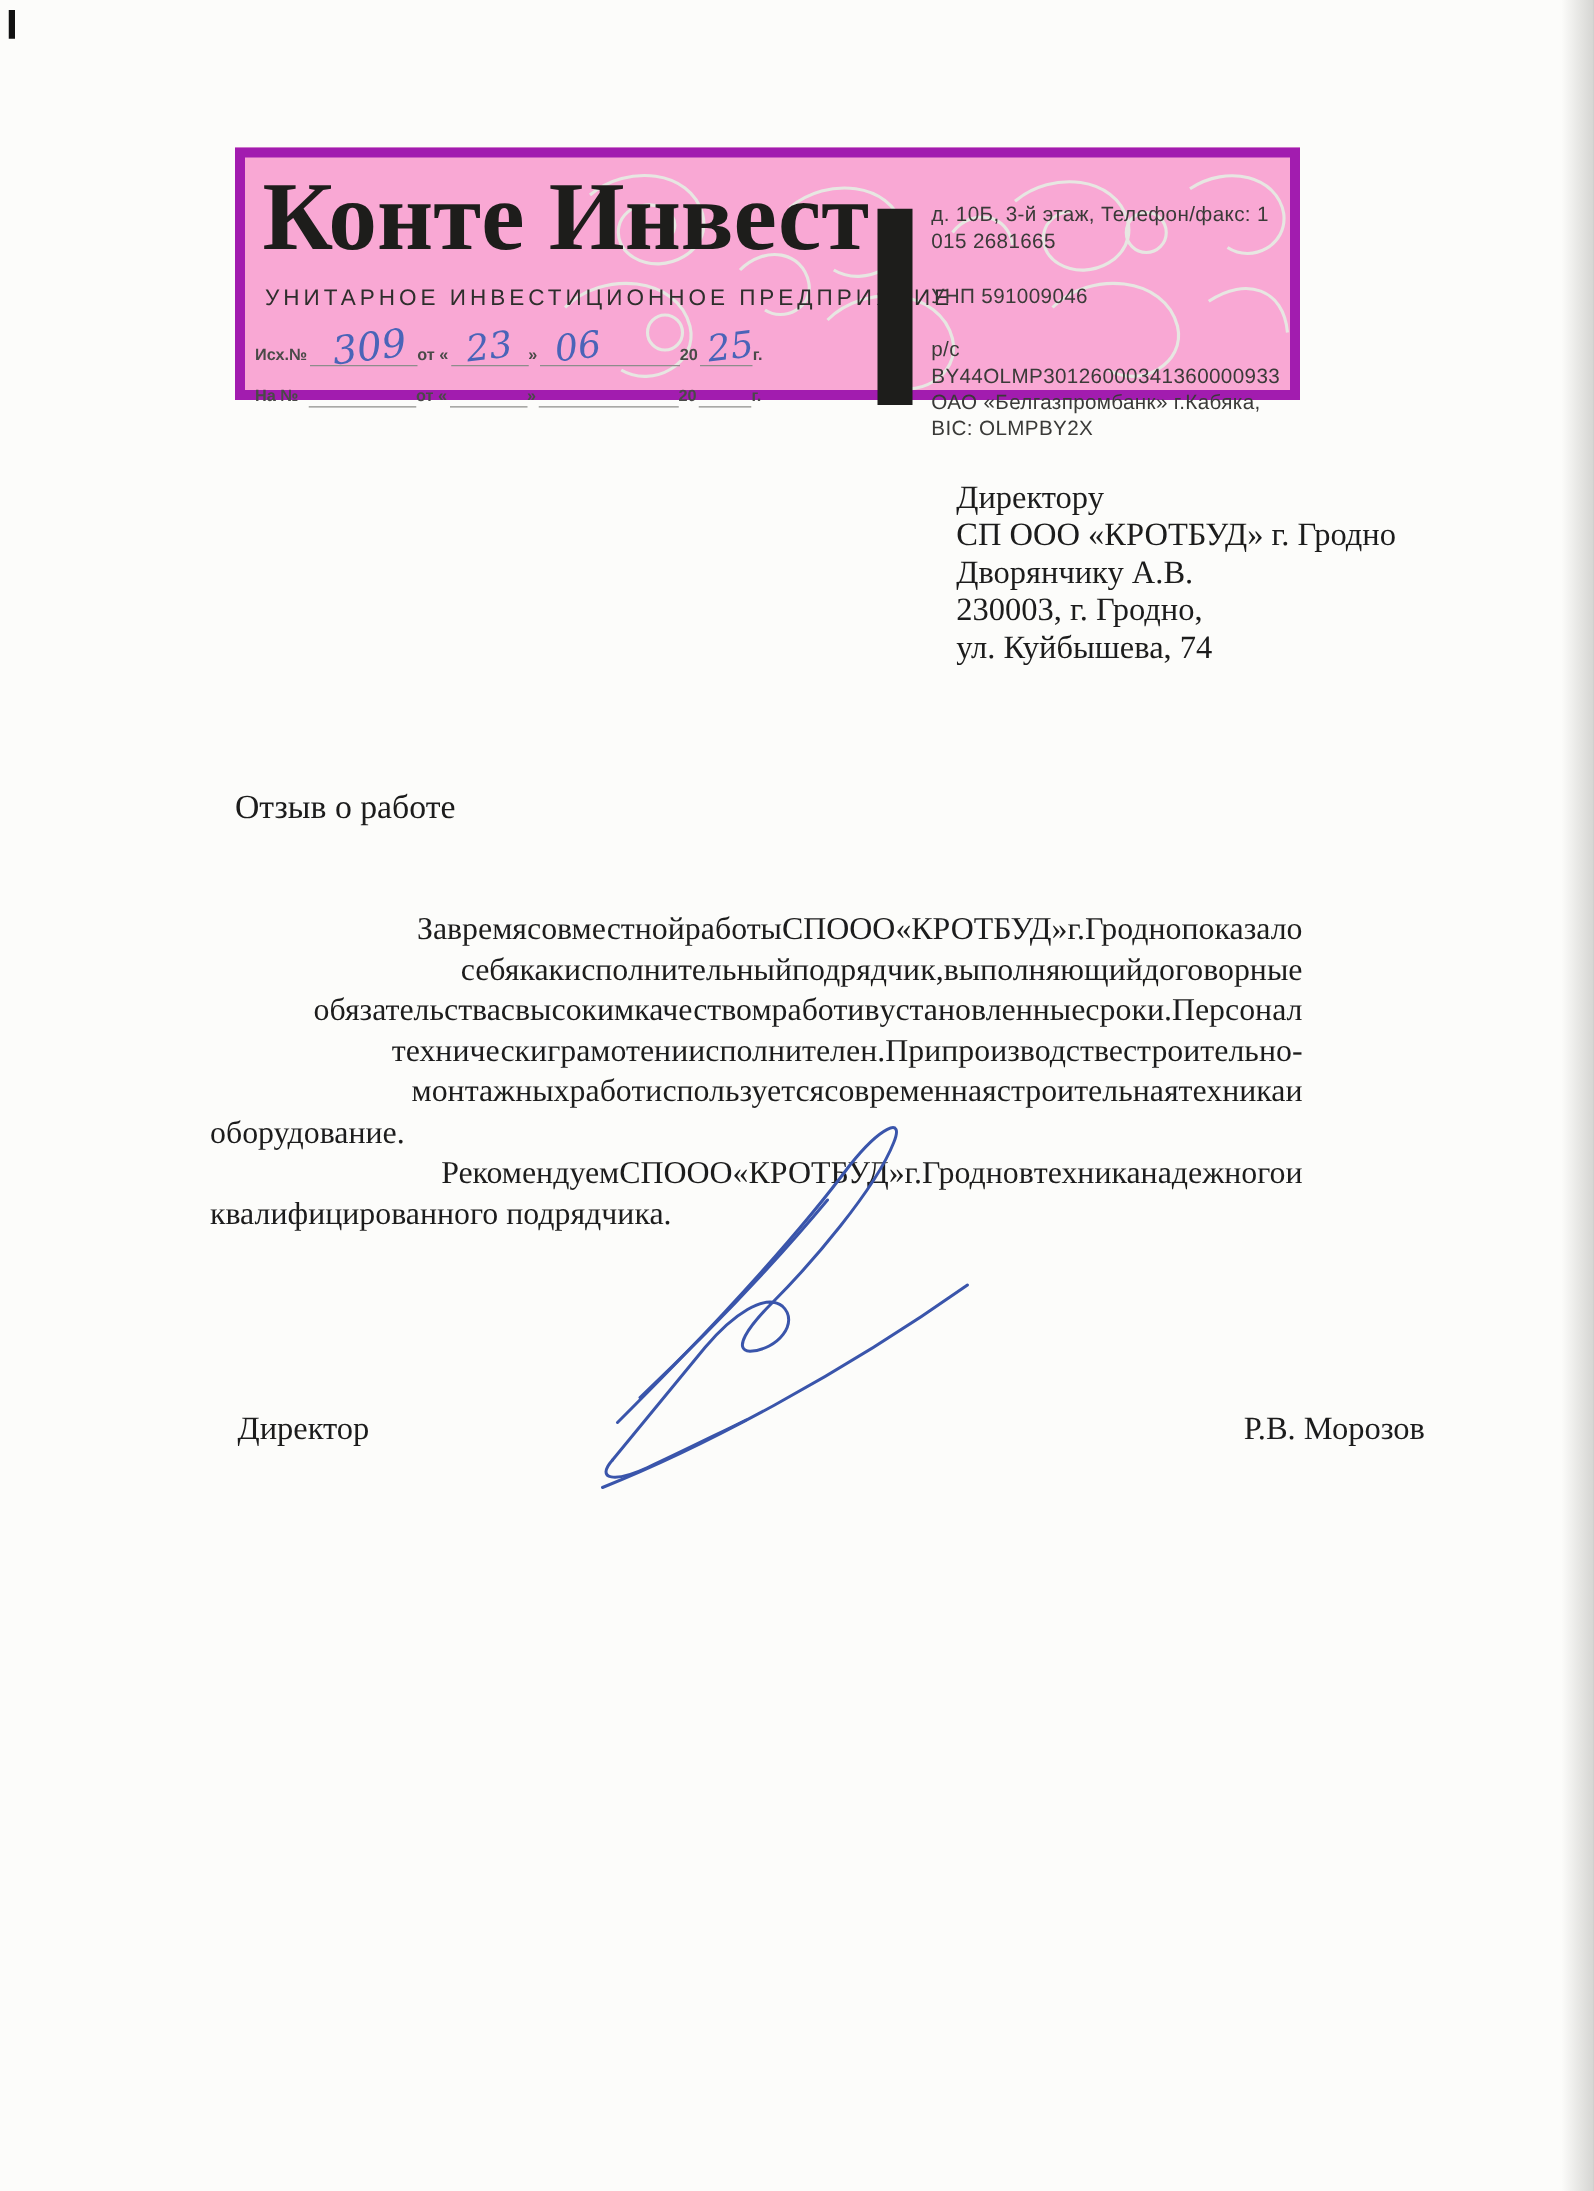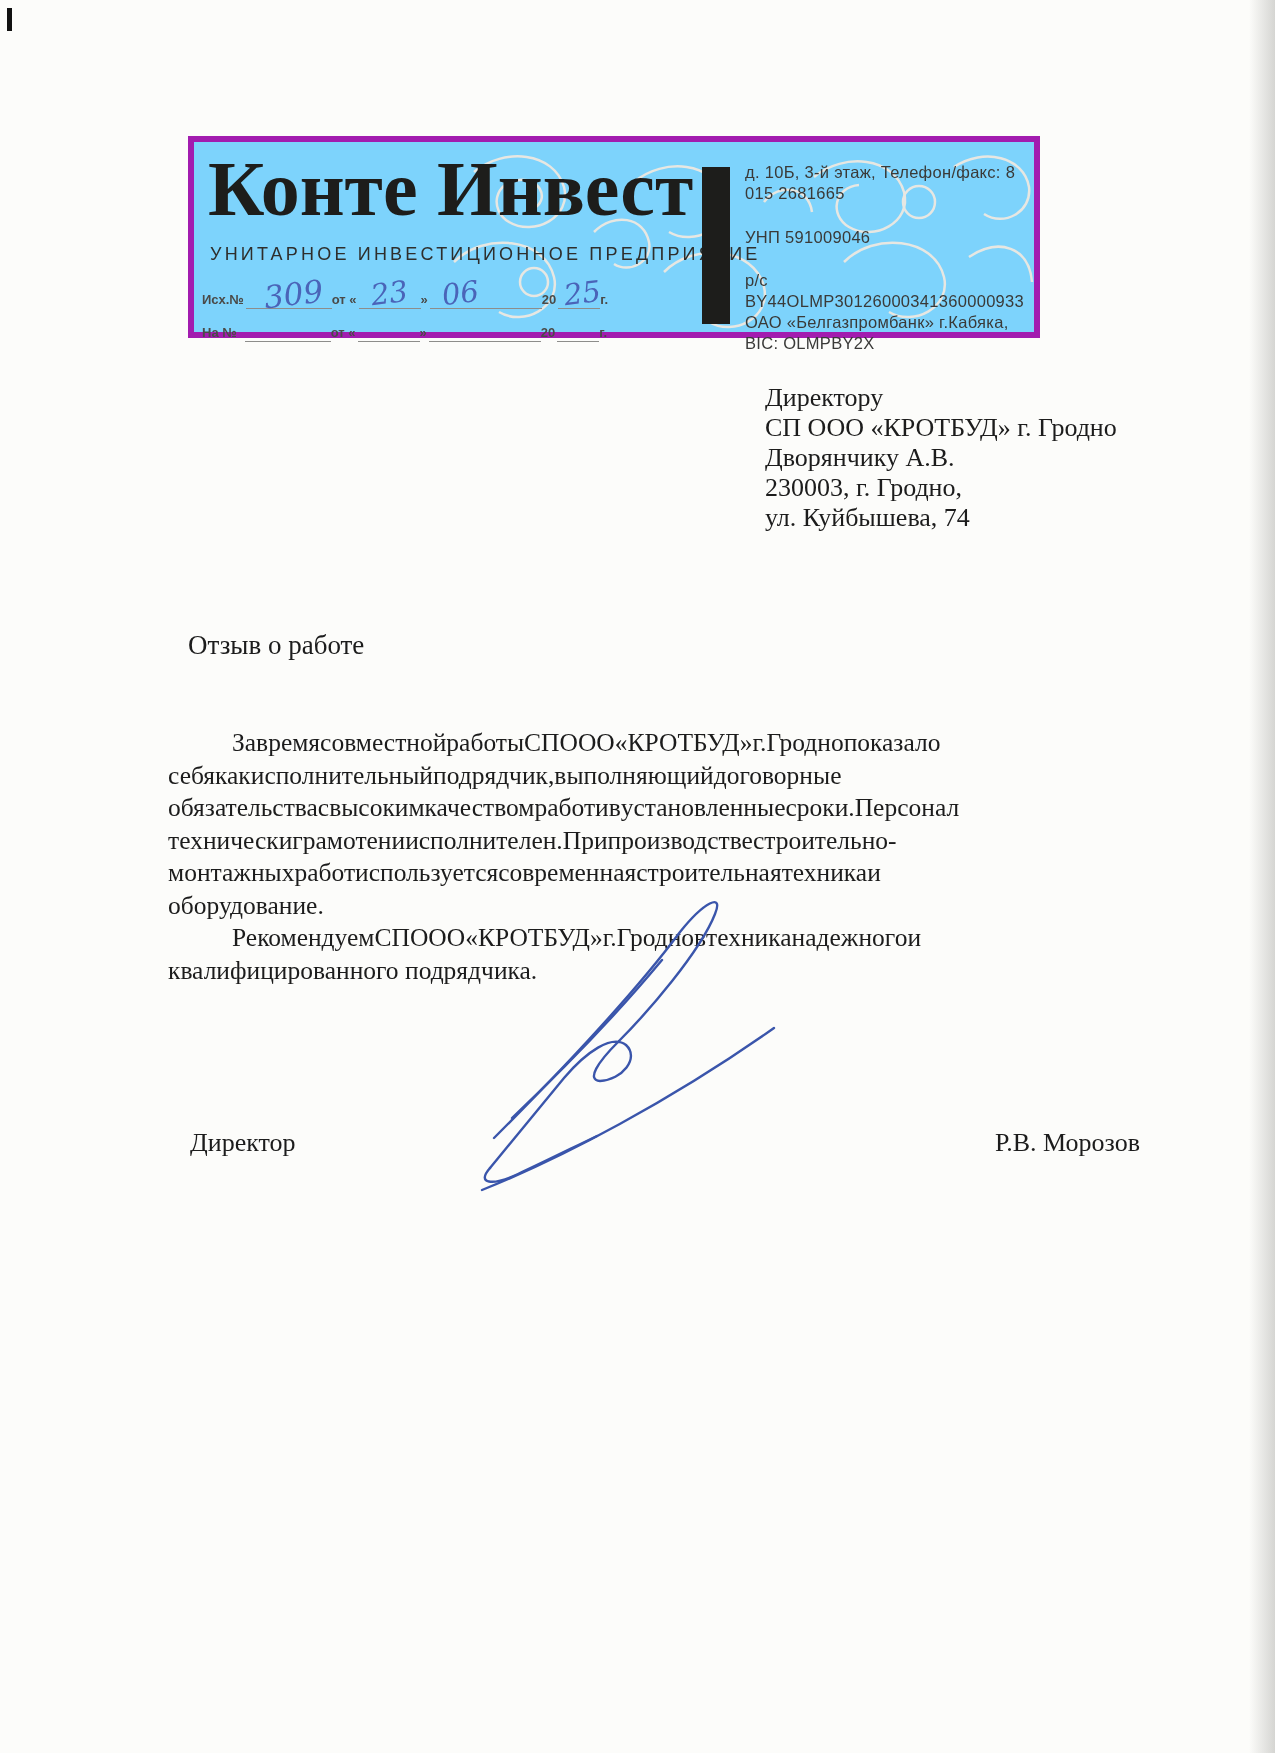--- a/index.html
+++ b/index.html
@@ -12,22 +12,22 @@
     color:#1c1c1c;
     overflow:hidden;
   }
   
   .corner-mark{position:absolute;left:7px;top:8px;width:5px;height:23px;background:#111;}
   .scan-edge{position:absolute;right:0;top:0;width:26px;height:100%;
     background:linear-gradient(to right, rgba(210,210,208,0), #d5d5d2);}
 
   
   .lh-box{
-    position:absolute;left:188px;top:136px;width:852px;height:202px;
-    border:6px solid #a21caf;background:#7dd3fc;box-sizing:border-box;
+    position:absolute;left:188px;top:118px;width:852px;height:202px;
+    border:8px solid #a21caf;background:#f9a8d4;box-sizing:border-box;
   }
   .lh-watermark{position:absolute;right:0;top:0;width:620px;height:198px;pointer-events:none;}
   .lh-logo{
     position:absolute;left:14px;top:8px;width:500px;
     font-family:"Liberation Serif", serif;
     font-size:78px;font-weight:bold;letter-spacing:0px;color:#1d1d1b;
     white-space:nowrap;line-height:1;
   }
   .lh-subtitle{
     position:absolute;left:16px;top:102px;width:478px;
@@ -52,21 +52,21 @@
     font-size:16.5px;color:#3a3a38;letter-spacing:0.3px;line-height:21px;
   }
   .lh-contact .gap1{height:23px;} .lh-contact .gap2{height:22px;}
 
   
   .recipient{position:absolute;left:765px;top:383px;font-size:26px;line-height:30px;}
   .recipient .line{height:30px;}
   .subject{position:absolute;left:188px;top:630px;font-size:27px;}
   .body-text{position:absolute;left:168px;top:728px;width:874px;font-size:25.5px;}
   .body-text .line{height:32.5px;white-space:nowrap;}
-  .body-text .line.justify{display:flex;justify-content:flex-start;white-space:normal;}
+  .body-text .line.justify{display:flex;justify-content:flex-end;white-space:normal;}
   .body-text .line.indent{padding-left:64px;}
 
   .sig-title{position:absolute;left:190px;top:1128px;font-size:26px;}
   .sig-name{position:absolute;left:958px;top:1128px;font-size:26px;margin-left:37px;}
   .sig-ink{position:absolute;left:452px;top:890px;width:330px;height:330px;}
 </style>
 </head>
 <body>
 
 <div class="page">
@@ -125,21 +125,21 @@
         <span class="lbl">20</span>
         <span class="blank b4"></span>
         <span class="lbl">г.</span>
       </div>
     </div>
   </div>
 
   <div class="black-bar"></div>
 
   <div class="lh-contact">
-    <div>д. 10Б, 3-й этаж, Телефон/факс: 8 015 2681665</div>
+    <div>д. 10Б, 3-й этаж, Телефон/факс: 1 015 2681665</div>
     <div class="gap1"></div>
     <div>УНП 591009046</div>
     <div class="gap2"></div>
     <div>р/с BY44OLMP30126000341360000933</div>
     <div>ОАО «Белгазпромбанк» г.Кабяка,</div>
     <div>BIC: OLMPBY2X</div>
   </div>
 
   <div class="recipient">
       <div class="line">Директору</div>

